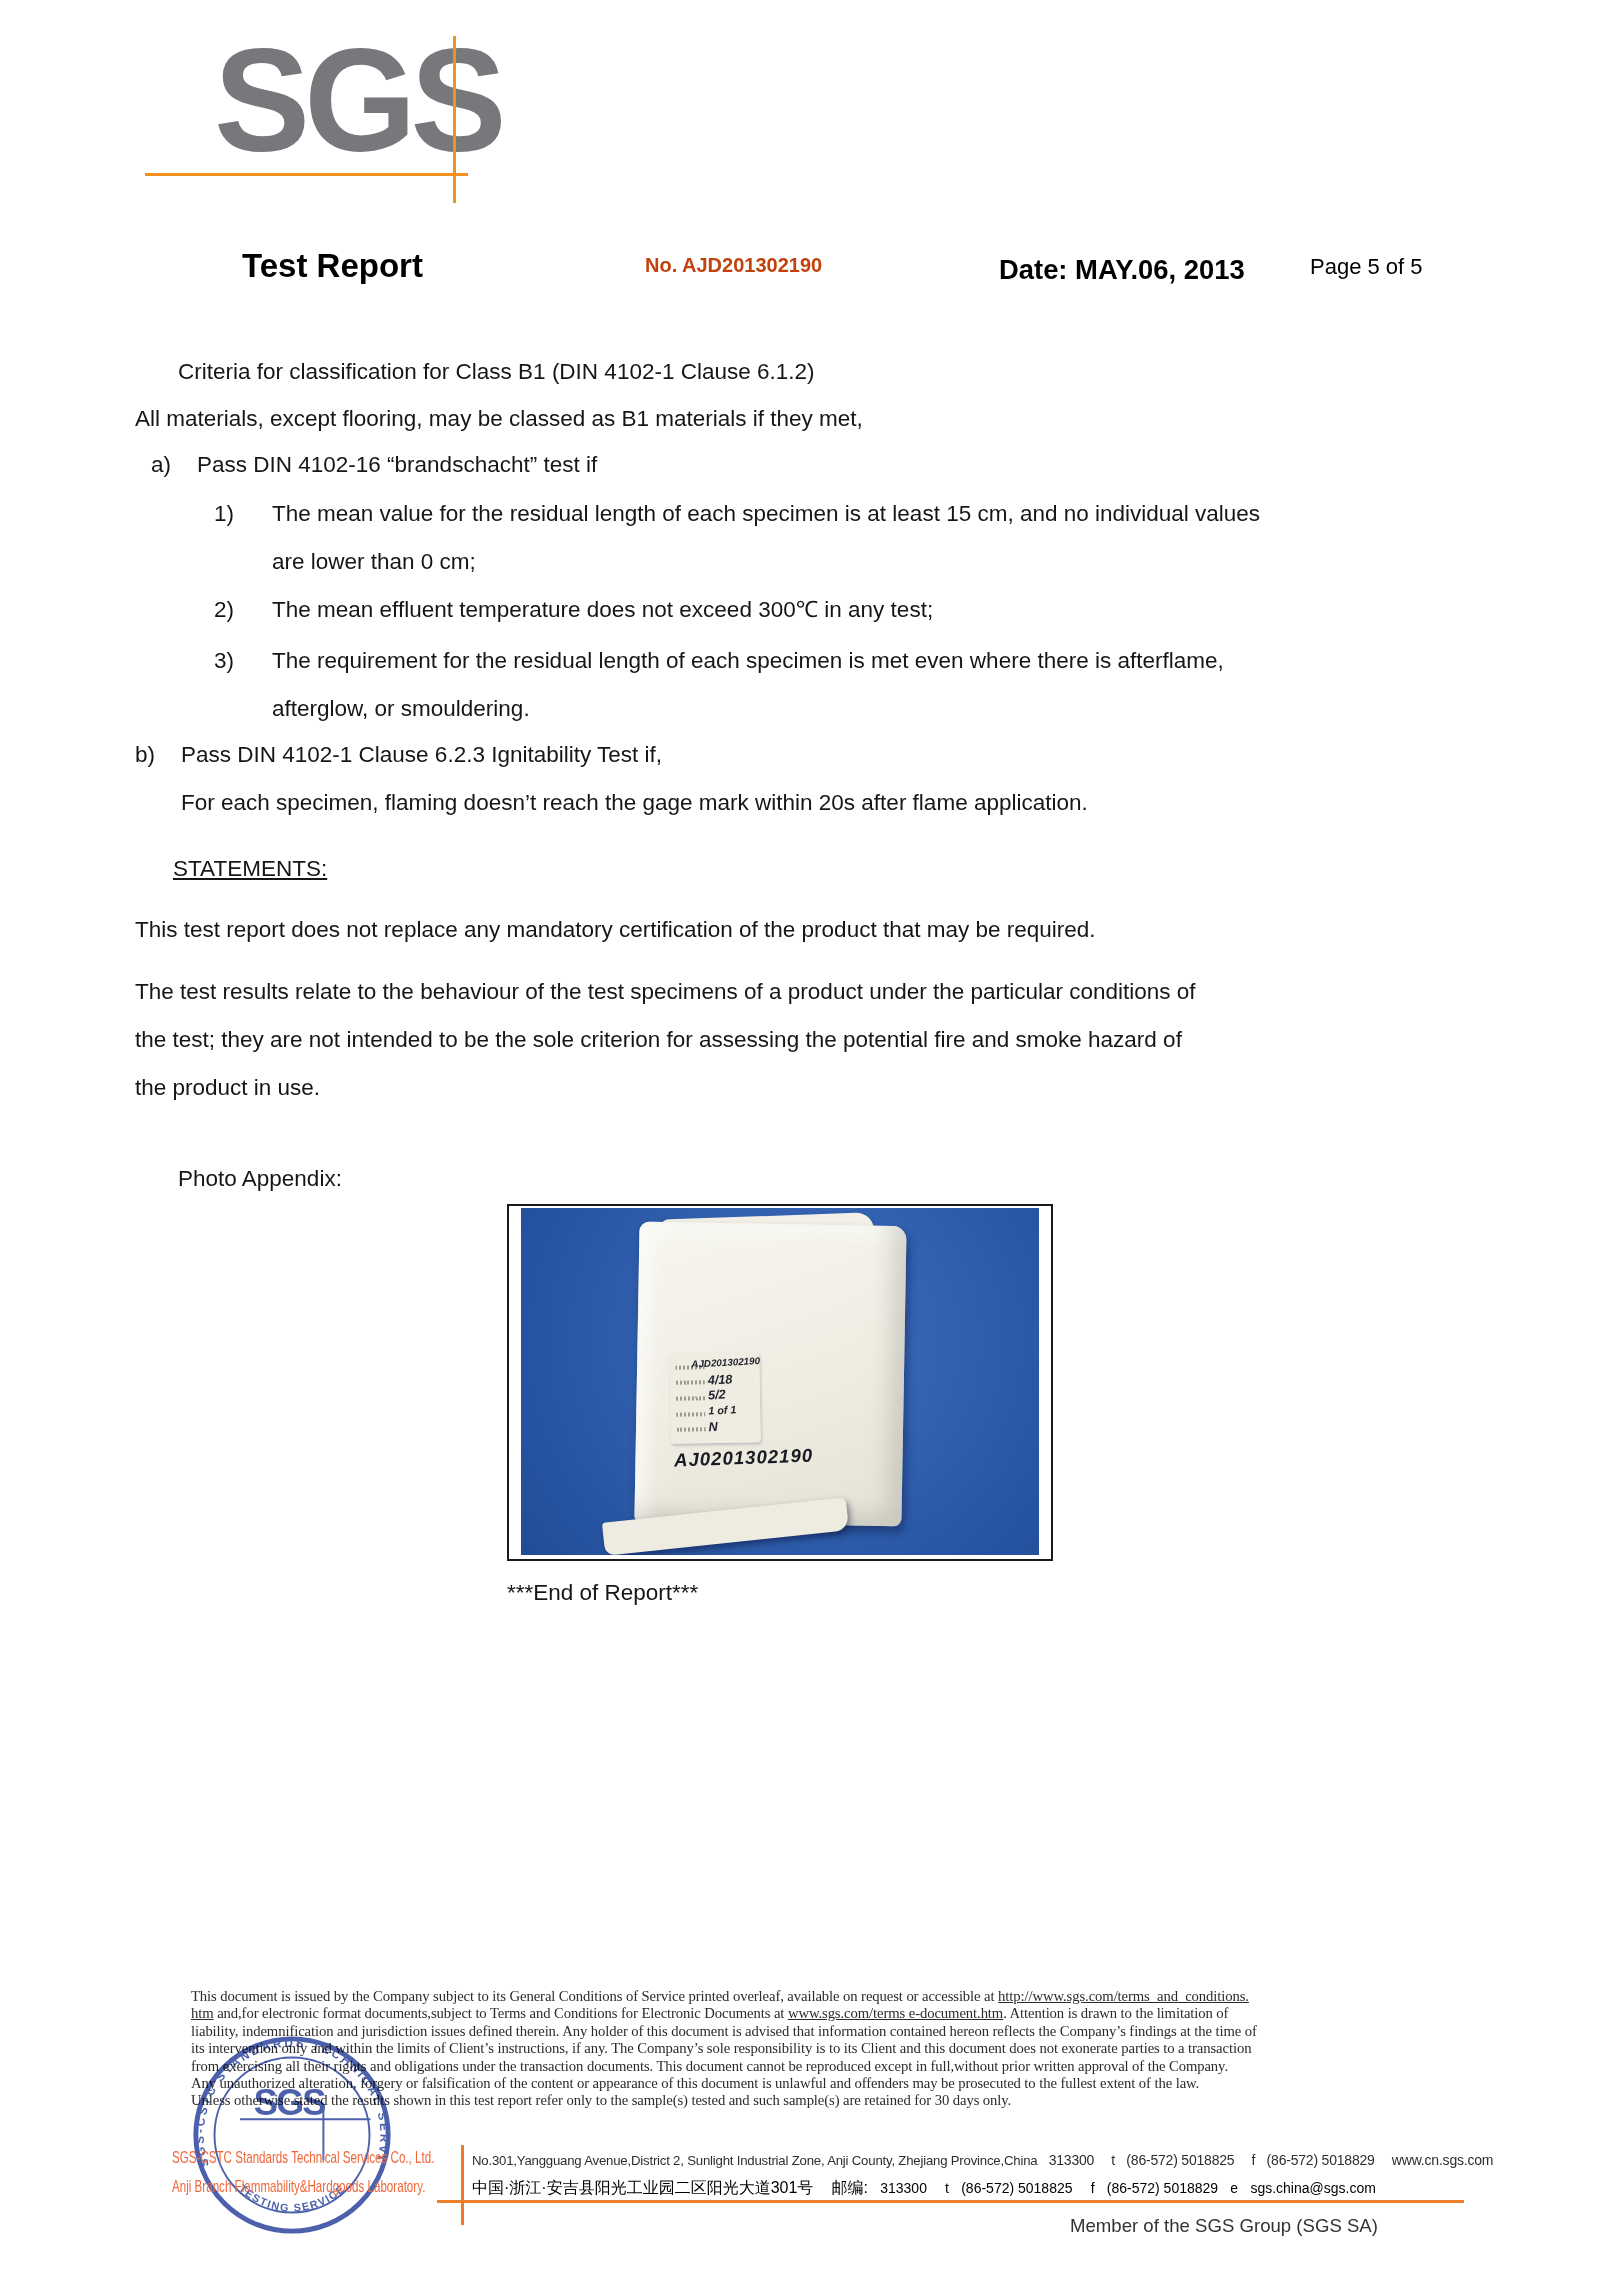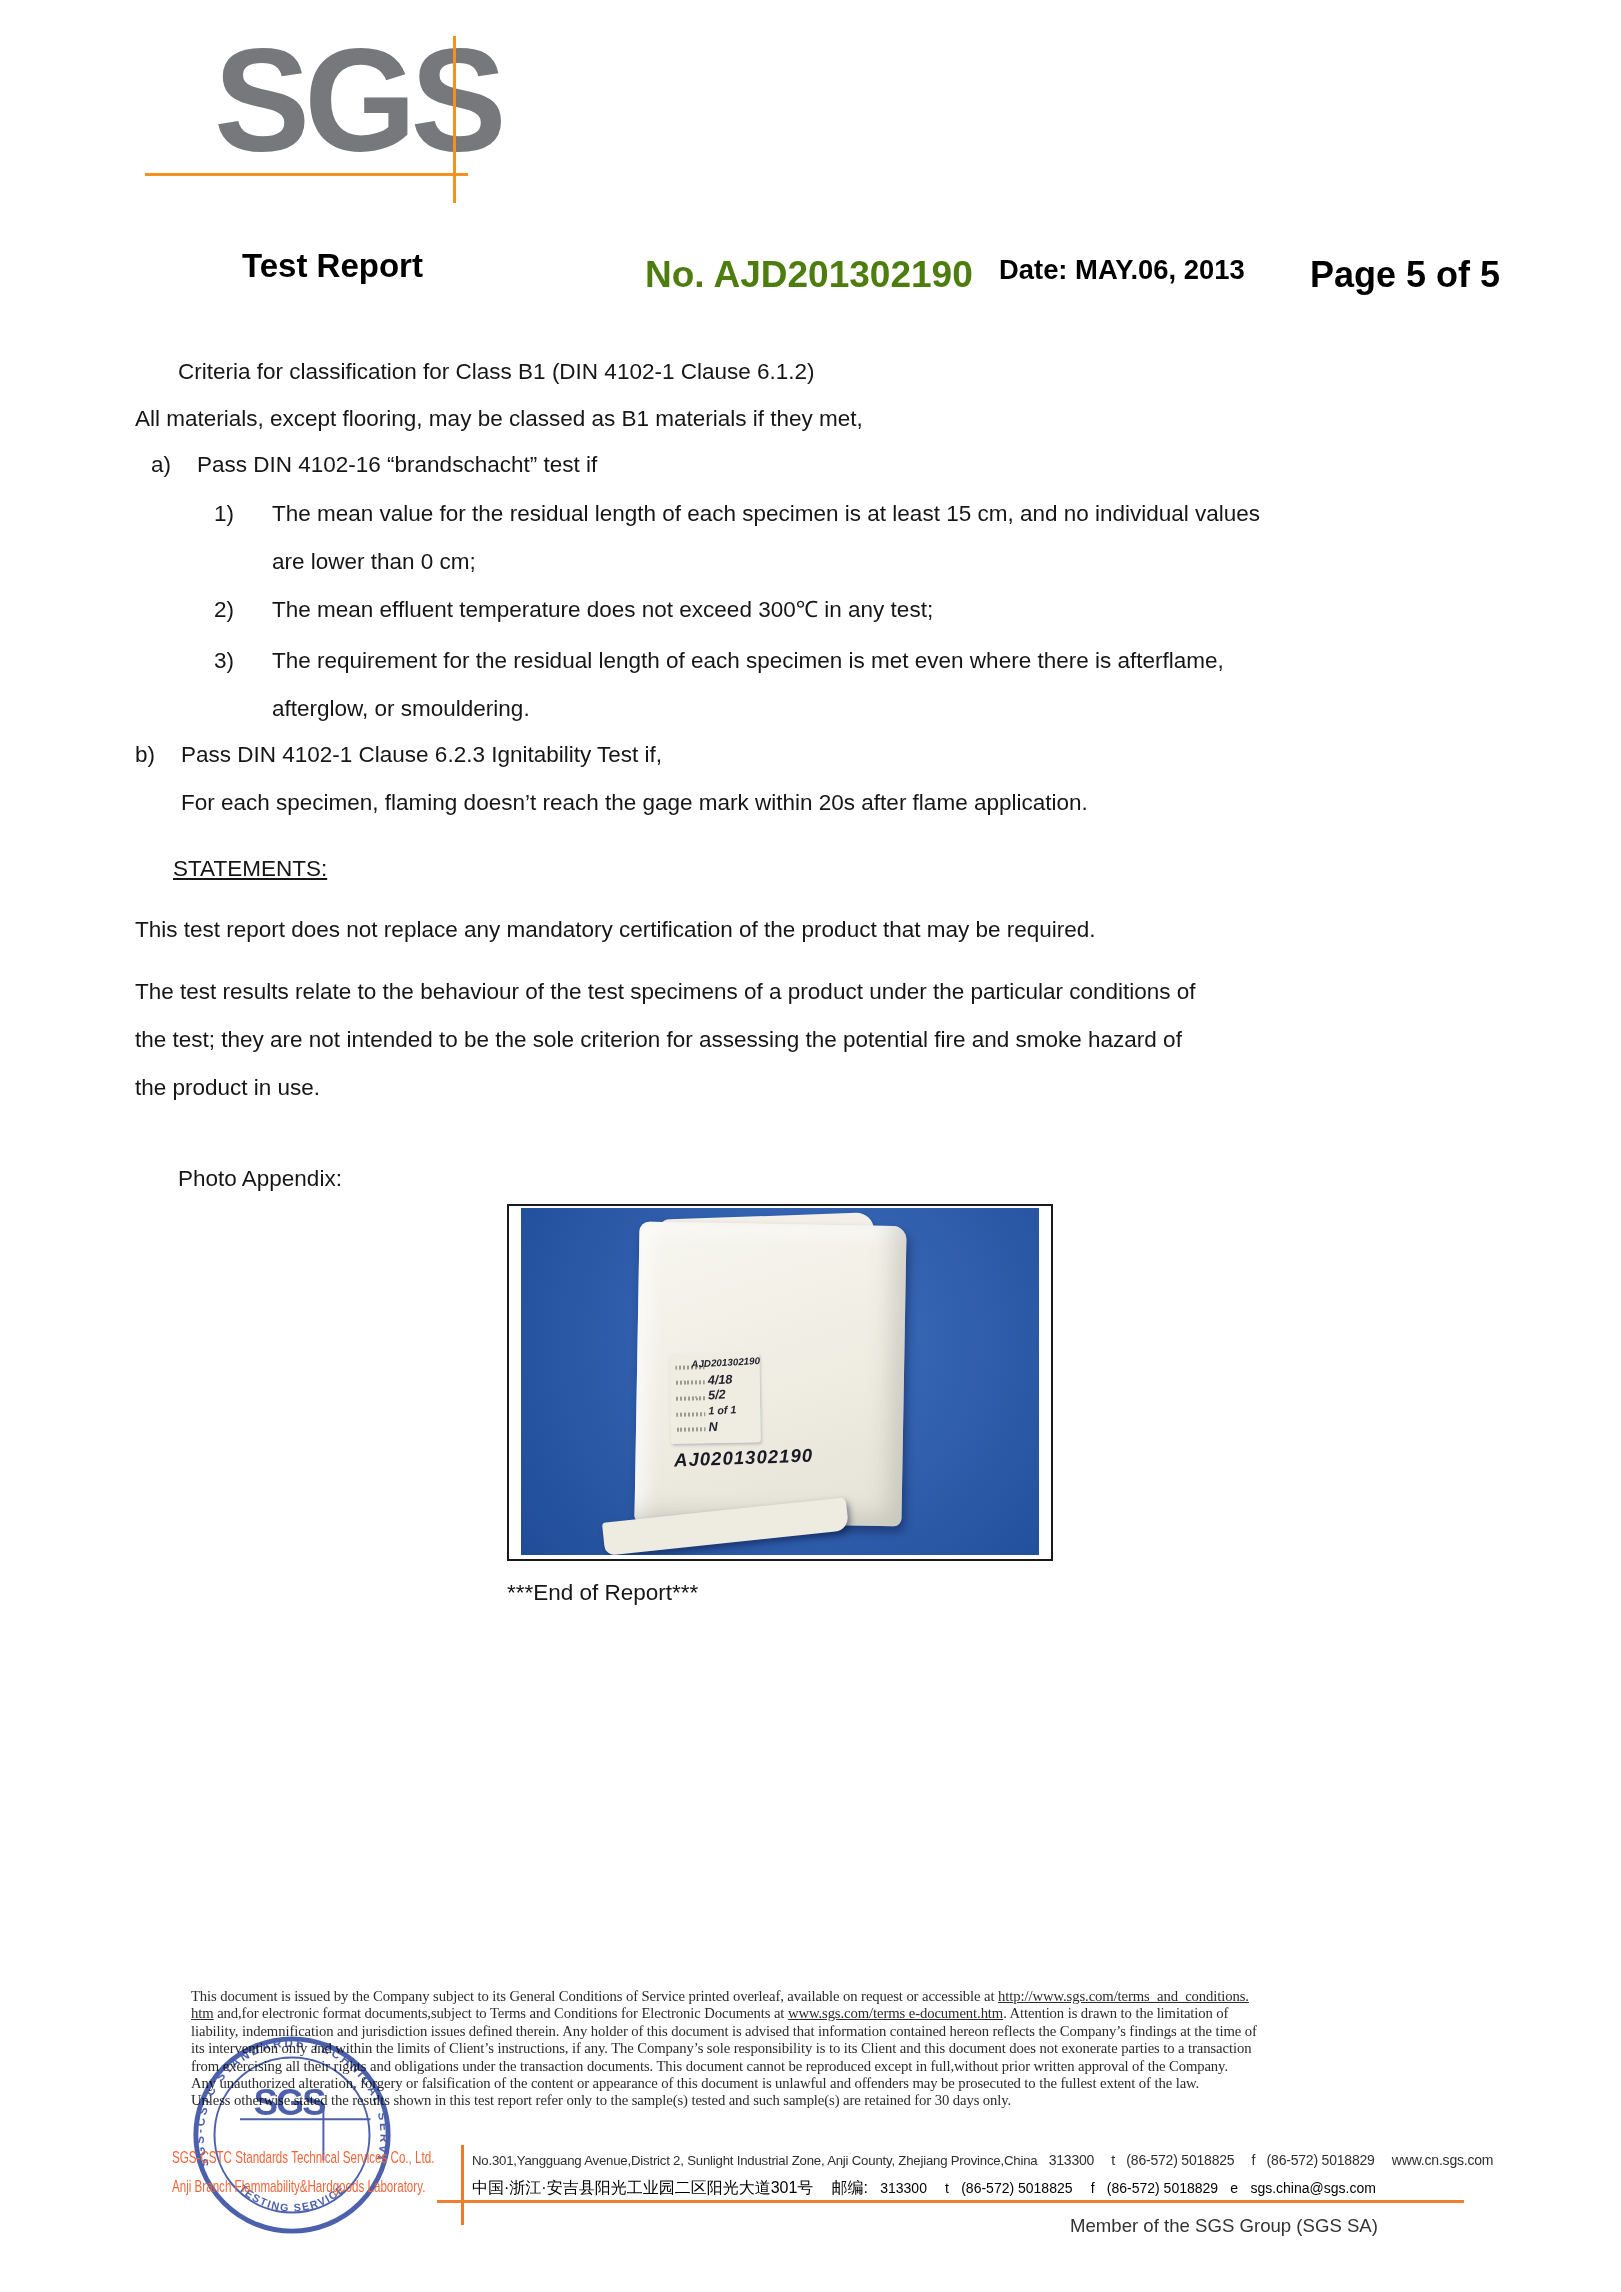--- a/index.html
+++ b/index.html
@@ -8,23 +8,23 @@
 
   
   .logo-wrap{position:absolute;left:0;top:0;}
   .logo-text{position:absolute;left:214px;top:27.4px;font-size:147px;font-weight:bold;
              color:#77787b;letter-spacing:-5.9px;line-height:147px;transform:scaleX(0.98);transform-origin:0 0;}
   .logo-hline{position:absolute;left:145px;top:173px;width:323px;height:2.9px;background:#f5911e;}
   .logo-vline{position:absolute;left:453px;top:36px;width:2.9px;height:167px;background:#f5911e;}
 
   
   .rpt-title{position:absolute;left:242px;top:247px;font-size:33px;font-weight:bold;color:#000;white-space:nowrap;}
-  .rpt-no{position:absolute;left:645px;top:254px;font-size:37px;font-weight:bold;color:#4d7c0f;white-space:nowrap;}
+  .rpt-no{position:absolute;left:645px;top:254px;font-size:20px;font-weight:bold;color:#c2410c;white-space:nowrap;}
   .rpt-date{position:absolute;left:999px;top:254px;font-size:27.4px;font-weight:bold;color:#000;white-space:nowrap;}
-  .rpt-page{position:absolute;left:1310px;top:254px;font-size:36px;font-weight:bold;color:#000;white-space:nowrap;}
+  .rpt-page{position:absolute;left:1310px;top:254px;font-size:22px;font-weight:normal;color:#000;white-space:nowrap;}
 
   
   .bodyline{position:absolute;font-size:22.5px;line-height:48px;white-space:nowrap;color:#161616;}
   .b{font-weight:normal;margin-left:43px;}
   .lbl{display:inline-block;}
   .row-a .lbl{width:46px;}
   .sub .lbl{width:58px;}
   .u{text-decoration:underline;}
 
   

